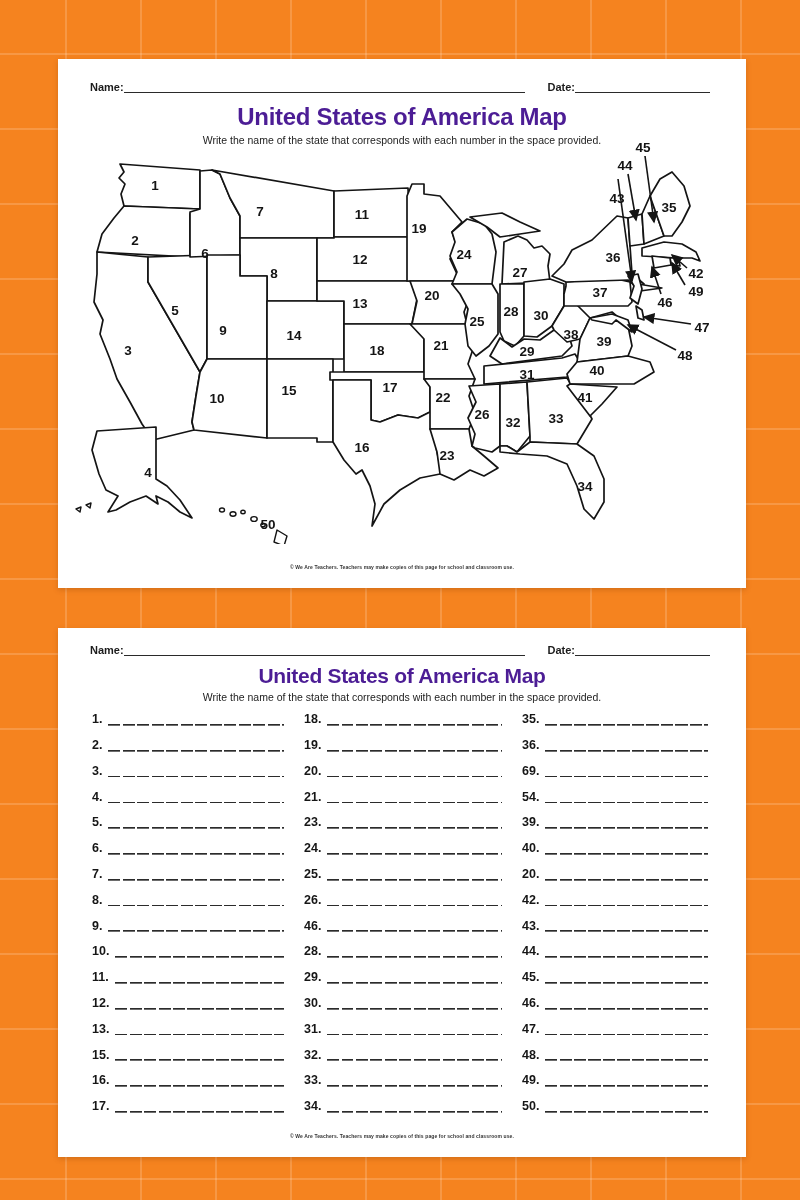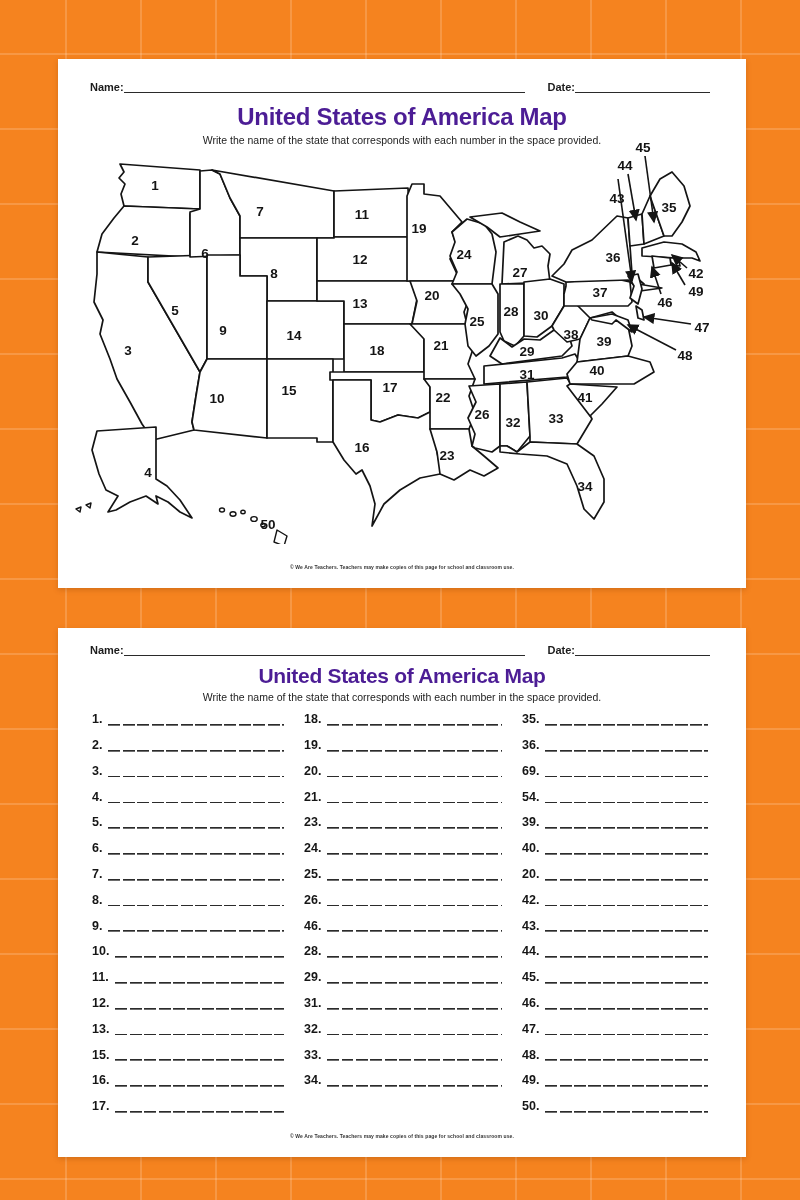--- a/index.html
+++ b/index.html
@@ -334,20 +334,24 @@
         </div>
         <div class="row">
           <span class="num">28.</span>
           <span class="line"></span>
         </div>
         <div class="row">
           <span class="num">29.</span>
           <span class="line"></span>
         </div>
         <div class="row">
+          <span class="num">30.</span>
+          <span class="line"></span>
+        </div>
+        <div class="row">
           <span class="num">31.</span>
           <span class="line"></span>
         </div>
         <div class="row">
           <span class="num">32.</span>
           <span class="line"></span>
         </div>
         <div class="row">
           <span class="num">33.</span>
           <span class="line"></span>

